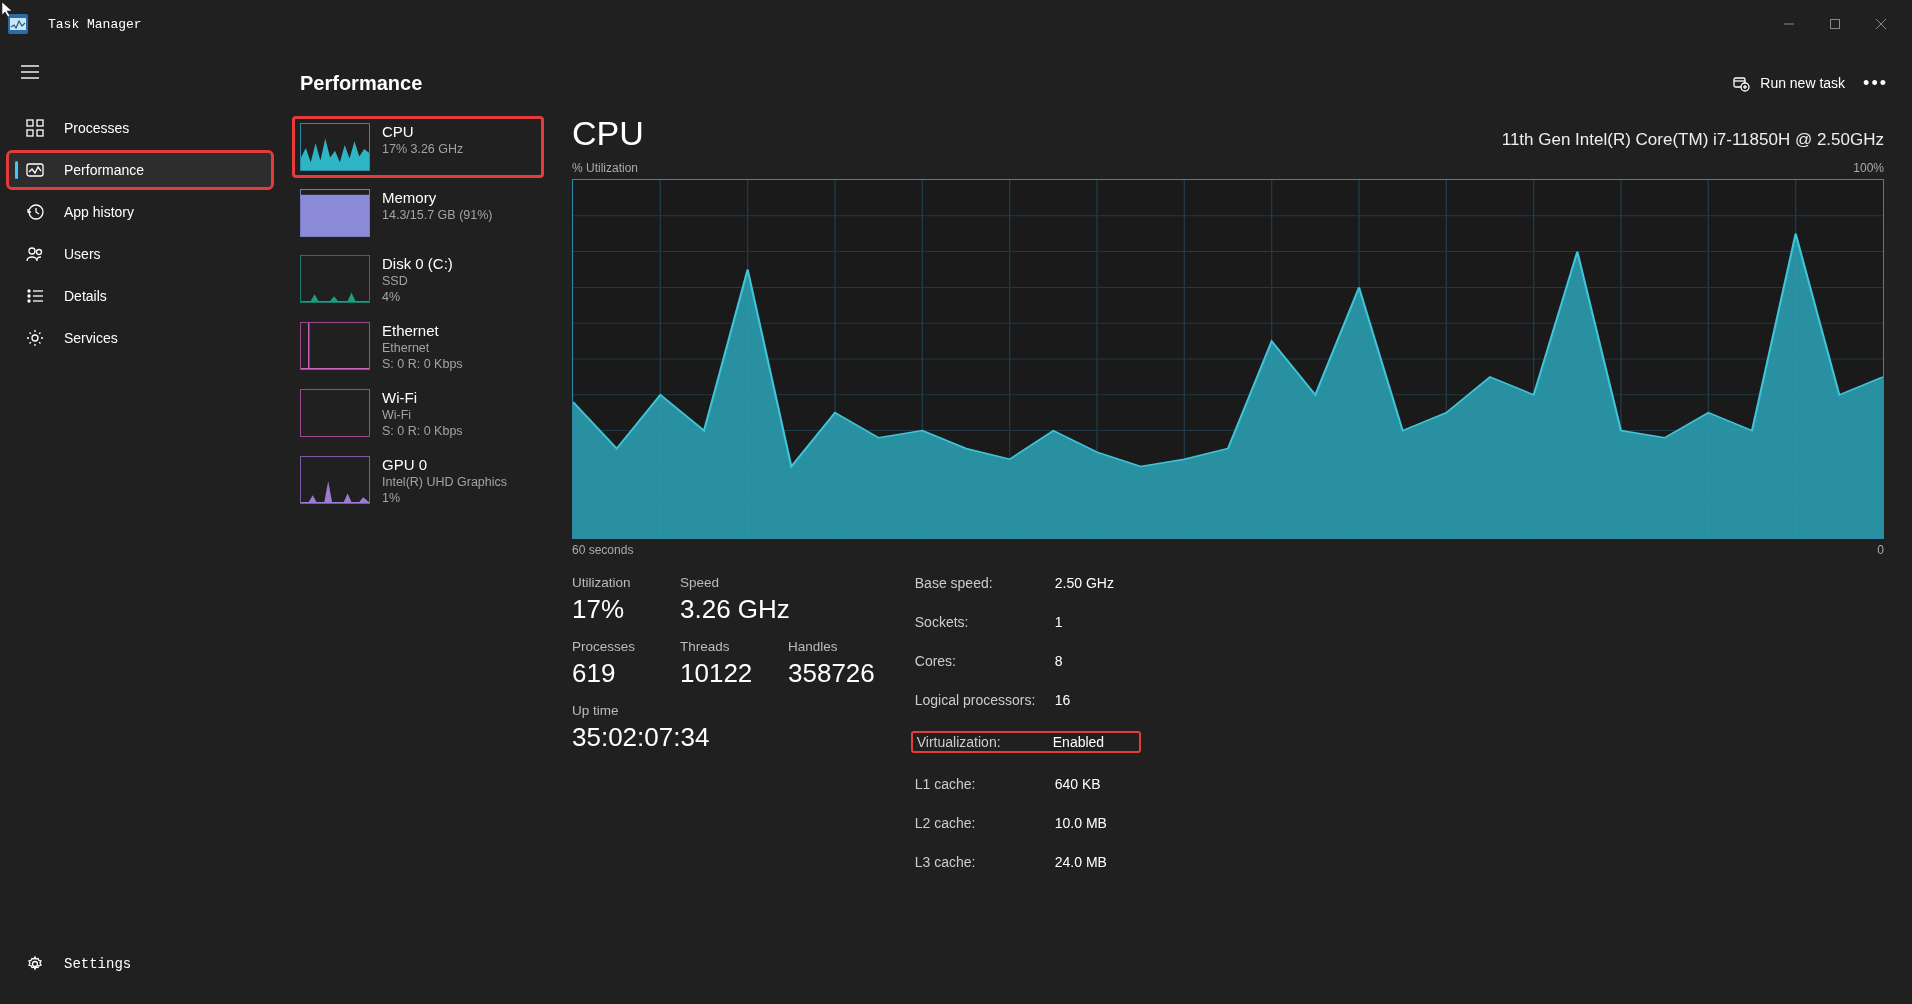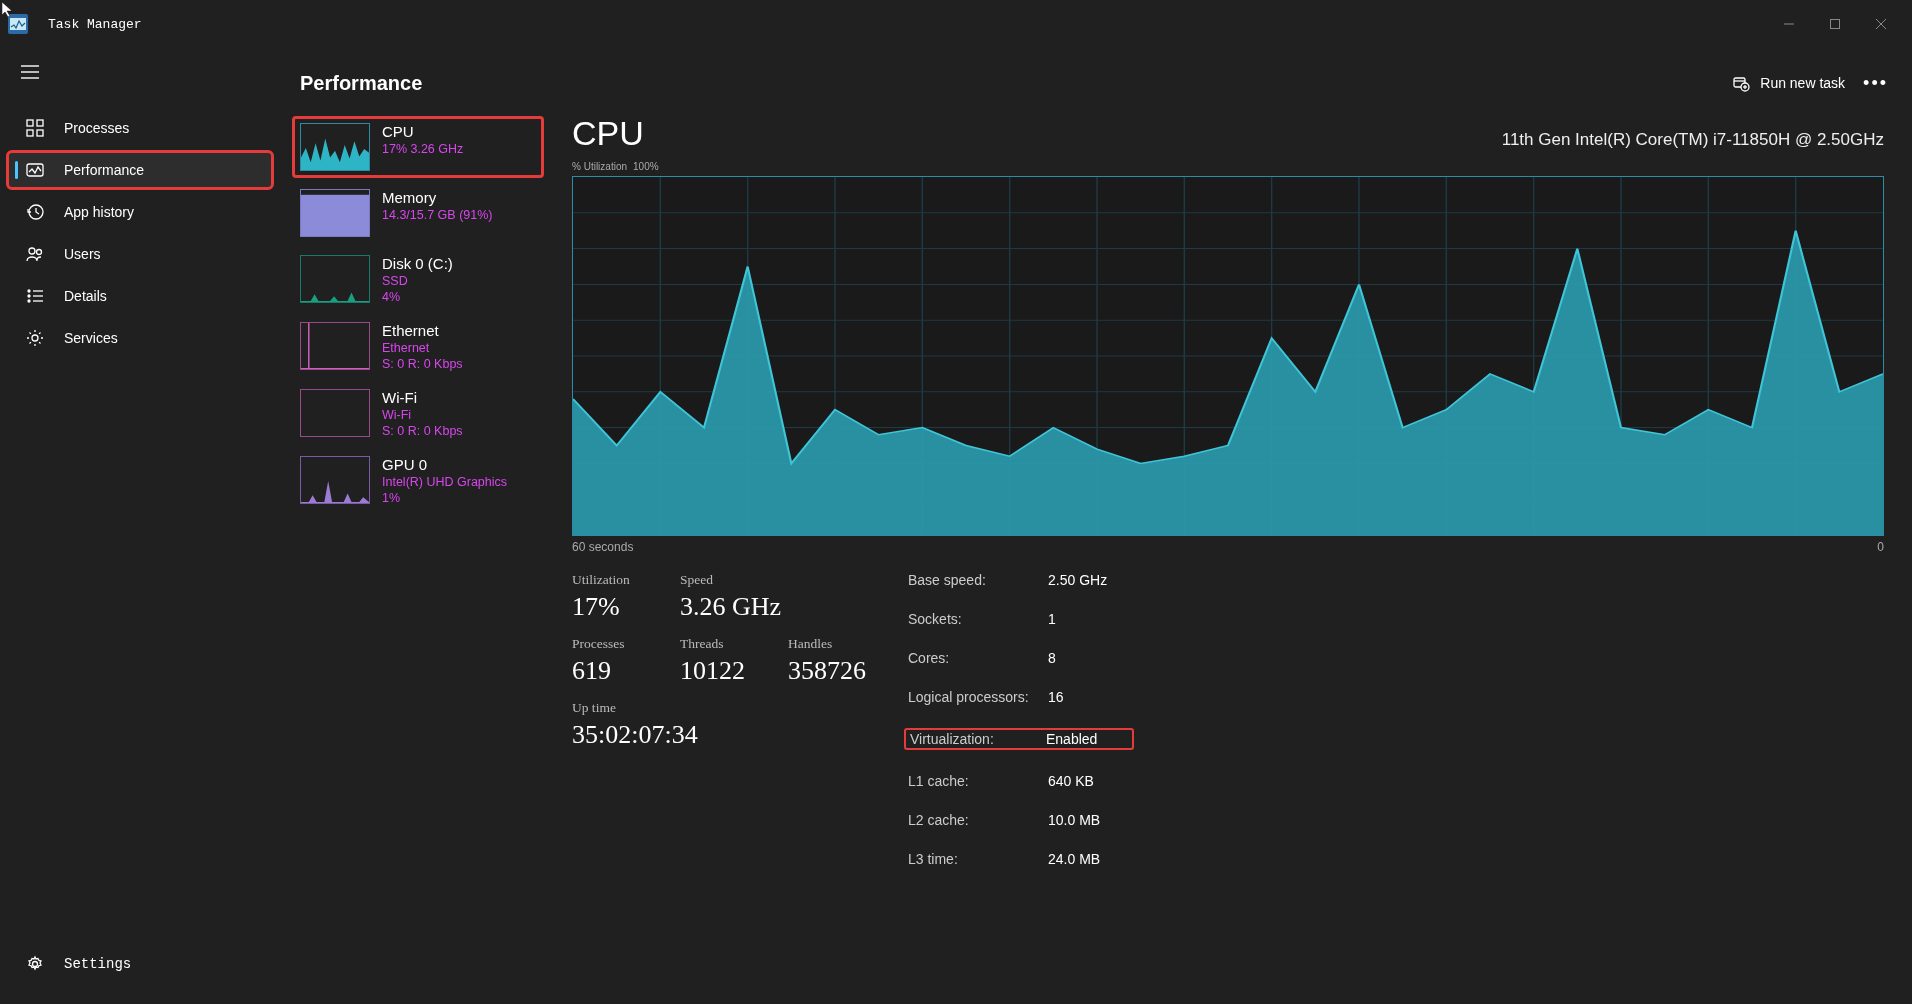--- a/index.html
+++ b/index.html
@@ -53,34 +53,34 @@
 .more { font-size:18px; letter-spacing:2px; }
 
 .content-body { display:flex; flex:1; overflow:hidden; }
 .mini-panel { width: 260px; padding:6px 4px; }
 .mini-item { display:flex; gap:12px; padding:7px 8px; border-radius:4px; margin-bottom:4px;}
 .mini-item.highlighted { border: 3px solid #e63b3b; padding:4px 5px;}
 .mini-graph { width:70px; height:48px; border:1px solid #444; position:relative; overflow:hidden; }
 .mini-graph svg { position:absolute; bottom:0; left:0; width:100%; height:100%; }
 .mini-text { display:flex; flex-direction:column; gap:2px; }
 .mini-title { font-size:15px; color:#fff; }
-.mini-sub { font-size:12.5px; color:#d946ef; }
+.mini-sub { font-size:12.5px; color:#a3a3a3; }
 
 .detail { flex:1; padding:0 8px 0 24px; display:flex; flex-direction:column; }
 .detail-head { display:flex; justify-content:space-between; align-items:baseline; padding-top:4px;}
 .detail-title { font-size:34px; font-weight:400; }
 .detail-sub { font-size:17px; color:#eee; }
-.chart-labels { display:flex; font-size:10px; color:#aaa; margin-top:8px;gap:6px;}
+.chart-labels { display:flex; justify-content:space-between; font-size:12px; color:#aaa; margin-top:8px;}
 .big-chart { height:360px; border:1px solid #2d8ba8; background:#1a1a1a; margin-top:4px; position:relative; }
 .big-chart svg { width:100%; height:100%; display:block; }
 .chart-bottom-labels { display:flex; justify-content:space-between; font-size:12px; color:#aaa; margin-top:4px;}
 
 .stats-row { display:flex; gap:40px; margin-top:18px; }
 .stats-left { display:flex; flex-direction:column; gap:14px; }
-.stat-group { display:flex; gap:28px;font-family:Liberation Serif, serif; }
+.stat-group { display:flex; gap:28px; }
 .stat { display:flex; flex-direction:column; gap:4px; min-width:80px;}
 .stat-label { font-size:13.5px; color:#bbb; }
 .stat-value { font-size:26px; color:#fff; }
 .stats-right { display:flex; flex-direction:column; gap:23px; font-size:14px; }
 .kv { display:flex; }
 .kv-label { width:140px; color:#ccc; }
 .kv-value { color:#fff; }
 .kv.highlighted { border:2px solid #e63b3b; border-radius:3px; margin-left:-4px; padding:1px 0 1px 4px; width:230px;}
 .kv.highlighted .kv-label { width:136px; }
 
@@ -399,21 +399,21 @@
               </div>
             <div class="kv">
                 <span class="kv-label">L1 cache:</span>
                 <span class="kv-value">640 KB</span>
               </div>
             <div class="kv">
                 <span class="kv-label">L2 cache:</span>
                 <span class="kv-value">10.0 MB</span>
               </div>
             <div class="kv">
-                <span class="kv-label">L3 time:</span>
+                <span class="kv-label">L3 cache:</span>
                 <span class="kv-value">24.0 MB</span>
               </div>
           </div>
         </div>
       </div>
     </div>
   </div>
 </div>
 
 </body></html>

